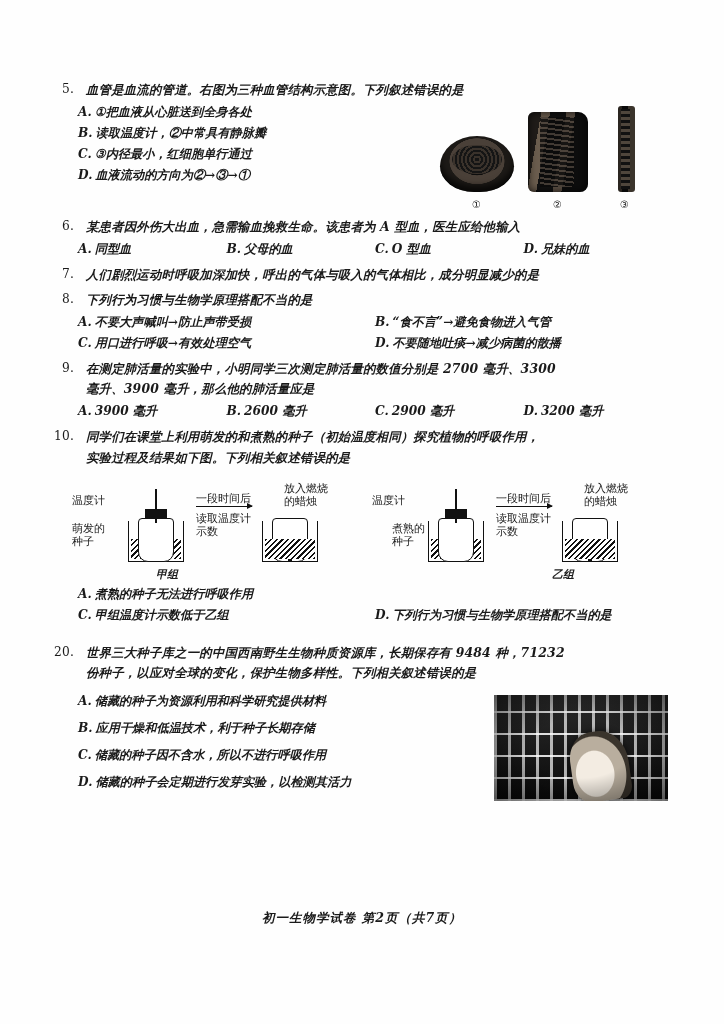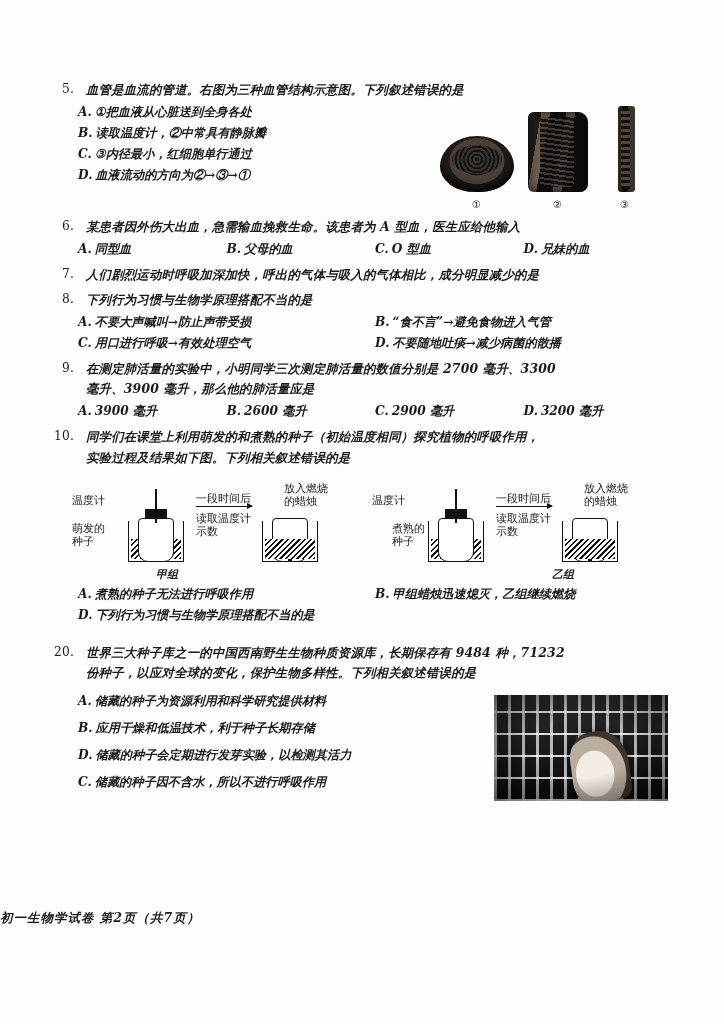--- a/index.html
+++ b/index.html
@@ -255,20 +255,21 @@
     position: absolute;
     inset: 0;
     background: radial-gradient(ellipse at 50% 50%, rgba(0,0,0,0) 40%, rgba(0,0,0,.55) 100%);
   }
 
   .footer {
     position: absolute;
     left: 0;
     right: 0;
     top: 910px;
+    text-align: center;
     font-size: 12.5px;
     font-weight: 600;
     font-style: italic;
     letter-spacing: 1px;
   }
 </style>
 </head>
 <body>
 
 <div class="page">
@@ -416,23 +417,23 @@
           <div class="candle" style="left:15px;"></div>
         </div>
         <div class="beaker" style="left:190px;"></div>
         <div class="groupname" style="left:180px;">乙组</div>
       </div>
     </div>
 
     <div class="opts" style="padding-left:26px;">
       <div class="optrow opt2">
         <div class="opt"><span class="lab">A.</span><span>煮熟的种子无法进行呼吸作用</span></div>
-        <div class="opt"><span class="lab">B.</span><span>甲组蜡烛迅速熄灭，乙组继续燃烧</span></div>
       </div>
       <div class="optrow opt2">
+        <div class="opt"><span class="lab">C.</span><span>甲组温度计示数低于乙组</span></div>
         <div class="opt"><span class="lab">D.</span><span>下列行为习惯与生物学原理搭配不当的是</span></div>
       </div>
     </div>
   </div>
 
   <div style="height:12px"></div>
 
   <div class="q" style="position:relative;">
     <div class="qline">
       <div class="qnum">20.</div>
@@ -443,24 +444,24 @@
       <div class="qbody stem">份种子，以应对全球的变化，保护生物多样性。下列相关叙述错误的是</div>
     </div>
     <div class="opts" style="width:400px;">
       <div class="optrow opt1" style="margin-top:8px;">
             <div class="opt"><span class="lab">A.</span><span>储藏的种子为资源利用和科学研究提供材料</span></div>
           </div>
       <div class="optrow opt1" style="margin-top:6px;">
             <div class="opt"><span class="lab">B.</span><span>应用干燥和低温技术，利于种子长期存储</span></div>
           </div>
       <div class="optrow opt1" style="margin-top:6px;">
+            <div class="opt"><span class="lab">C.</span><span>储藏的种子因不含水，所以不进行呼吸作用</span></div>
+          </div>
+      <div class="optrow opt1" style="margin-top:6px;">
             <div class="opt"><span class="lab">D.</span><span>储藏的种子会定期进行发芽实验，以检测其活力</span></div>
-          </div>
-      <div class="optrow opt1" style="margin-top:6px;">
-            <div class="opt"><span class="lab">C.</span><span>储藏的种子因不含水，所以不进行呼吸作用</span></div>
           </div>
     </div>
     <div class="q11img">
       <div class="shelfgrid"></div>
       <div class="hand"></div>
       <div class="vignette"></div>
     </div>
   </div>
 
  </div>

